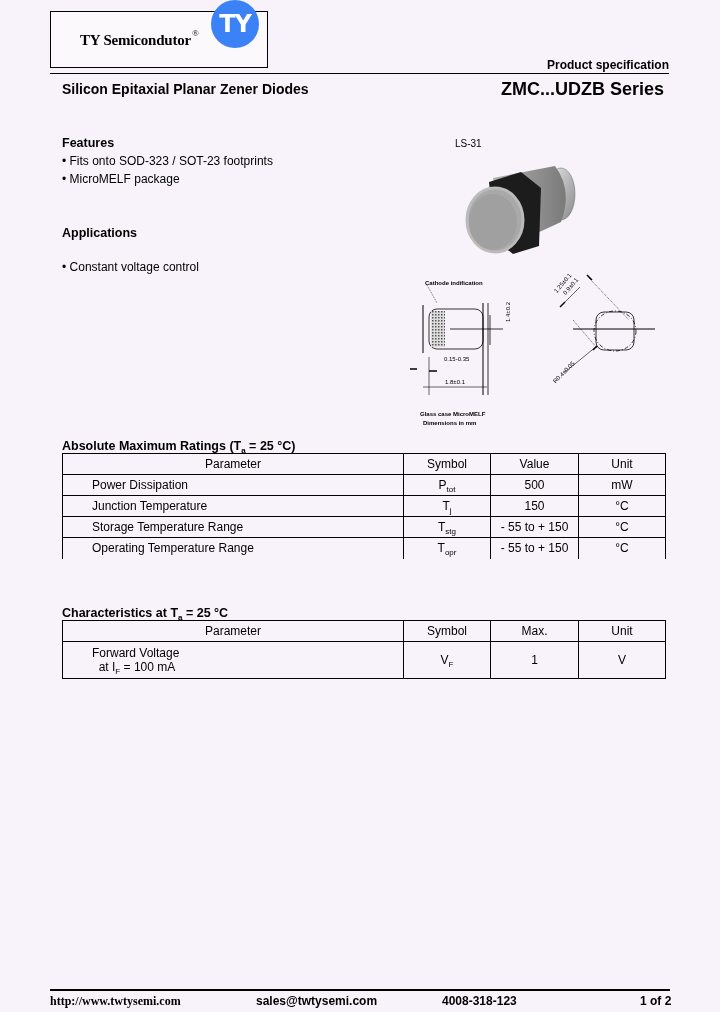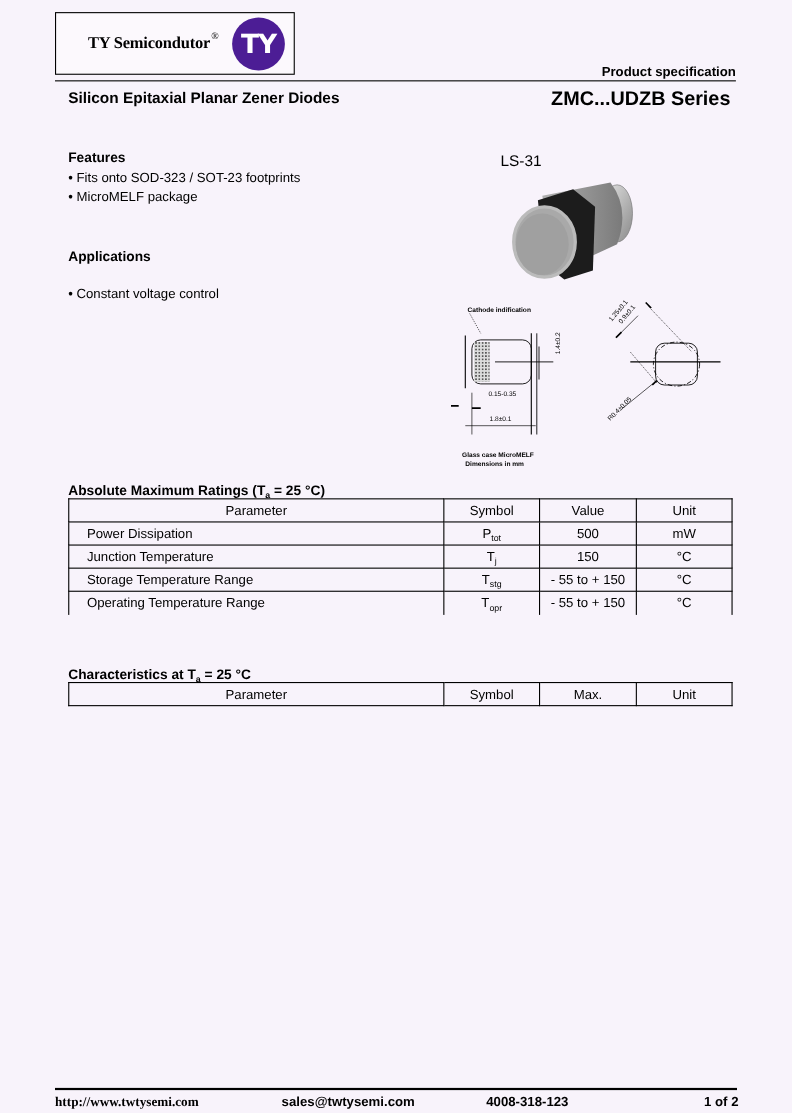--- a/index.html
+++ b/index.html
@@ -12,43 +12,43 @@
   .logo-box {
     left:50px; top:11px; width:218px; height:57px;
     border:1px solid #000; box-sizing:border-box; background:#fcf9fd;
   }
   .logo-text {
     left:80px; top:32px; font-size:15px; font-weight:bold; letter-spacing:-0.2px;
     font-family:Liberation Serif, serif;
   }
   .logo-text .reg { font-size:9px; position:relative; top:-9px; font-weight:normal; margin-left:1px; }
   .logo-circle {
-    left:211px; top:16px; width:48px; height:48px; border-radius:50%;
-    background:#4c1d95; color:#fff; font-weight:bold; font-size:24px;
+    left:211px; top:0; width:48px; height:48px; border-radius:50%;
+    background:#3b82f6; color:#fff; font-weight:bold; font-size:24px;
     display:flex; align-items:center; justify-content:center;
     font-family:"DejaVu Sans", sans-serif; letter-spacing:-1px;
   }
   .hr { height:1px; background:#000; }
   .hr2 { height:2px; background:#000; }
   .prod-spec { right:51px; top:58px; font-size:12px; font-weight:bold; }
   .doc-title { left:62px; top:81px; font-size:14px; font-weight:bold; }
   .series { right:56px; top:79px; font-size:18px; font-weight:bold; }
   .sec-h { font-size:12.5px; font-weight:bold; }
   .bul { font-size:12px; }
-  .ls-label { left:455px; top:138px; font-size:14px; }
+  .ls-label { left:455px; top:138px; font-size:10px; }
   .diagram-label { font-size:6px; font-weight:bold; }
   table.dt {
     position:absolute; border-collapse:collapse; font-size:12px;
     table-layout:fixed;
   }
   table.dt td {
     border:1px solid #000; height:21px; padding:0; box-sizing:border-box;
     text-align:center; vertical-align:middle;
   }
-  table.dt td.left { text-align:left; padding-left:16px; }
+  table.dt td.left { text-align:left; padding-left:29px; }
   table.dt.open tr:last-child td { border-bottom:none; }
   sub { font-size:8px; vertical-align:-3px; line-height:0; }
   .tbl-title { font-size:12.5px; font-weight:bold; }
   .footer { top:994px; font-size:12px; font-weight:bold; }
 </style>
 </head>
 <body>
 
 <div class="abs logo-box"></div>
 <div class="abs logo-text"><span>TY  Semicondutor</span><span class="reg">®</span></div>
@@ -177,20 +177,26 @@
       <col style="width:88px">
       <col style="width:87px">
     </colgroup>
   <tbody>
       <tr>
     <td>Parameter</td>
     <td>Symbol</td>
     <td>Max.</td>
     <td>Unit</td>
   </tr>
+  <tr style="height:37px;">
+    <td class="left" style="height:37px; line-height:14px;"><span>Forward Voltage</span><br>&nbsp;&nbsp;<span>at I</span><sub>F</sub><span> = 100 mA</span></td>
+    <td><span>V</span><sub>F</sub></td>
+    <td>1</td>
+    <td>V</td>
+  </tr>
 </tbody>
   </table>
 
 <div class="abs hr2" style="left:50px; top:989px; width:620px;"></div>
 <div class="abs footer" style="left:50px;font-family:Liberation Serif, serif;">http://www.twtysemi.com</div>
 <div class="abs footer" style="left:256px;">sales@twtysemi.com</div>
 <div class="abs footer" style="left:442px;text-align:center;">4008-318-123</div>
 <div class="abs footer" style="left:640px;">1 of 2</div>
 
 </body></html>

